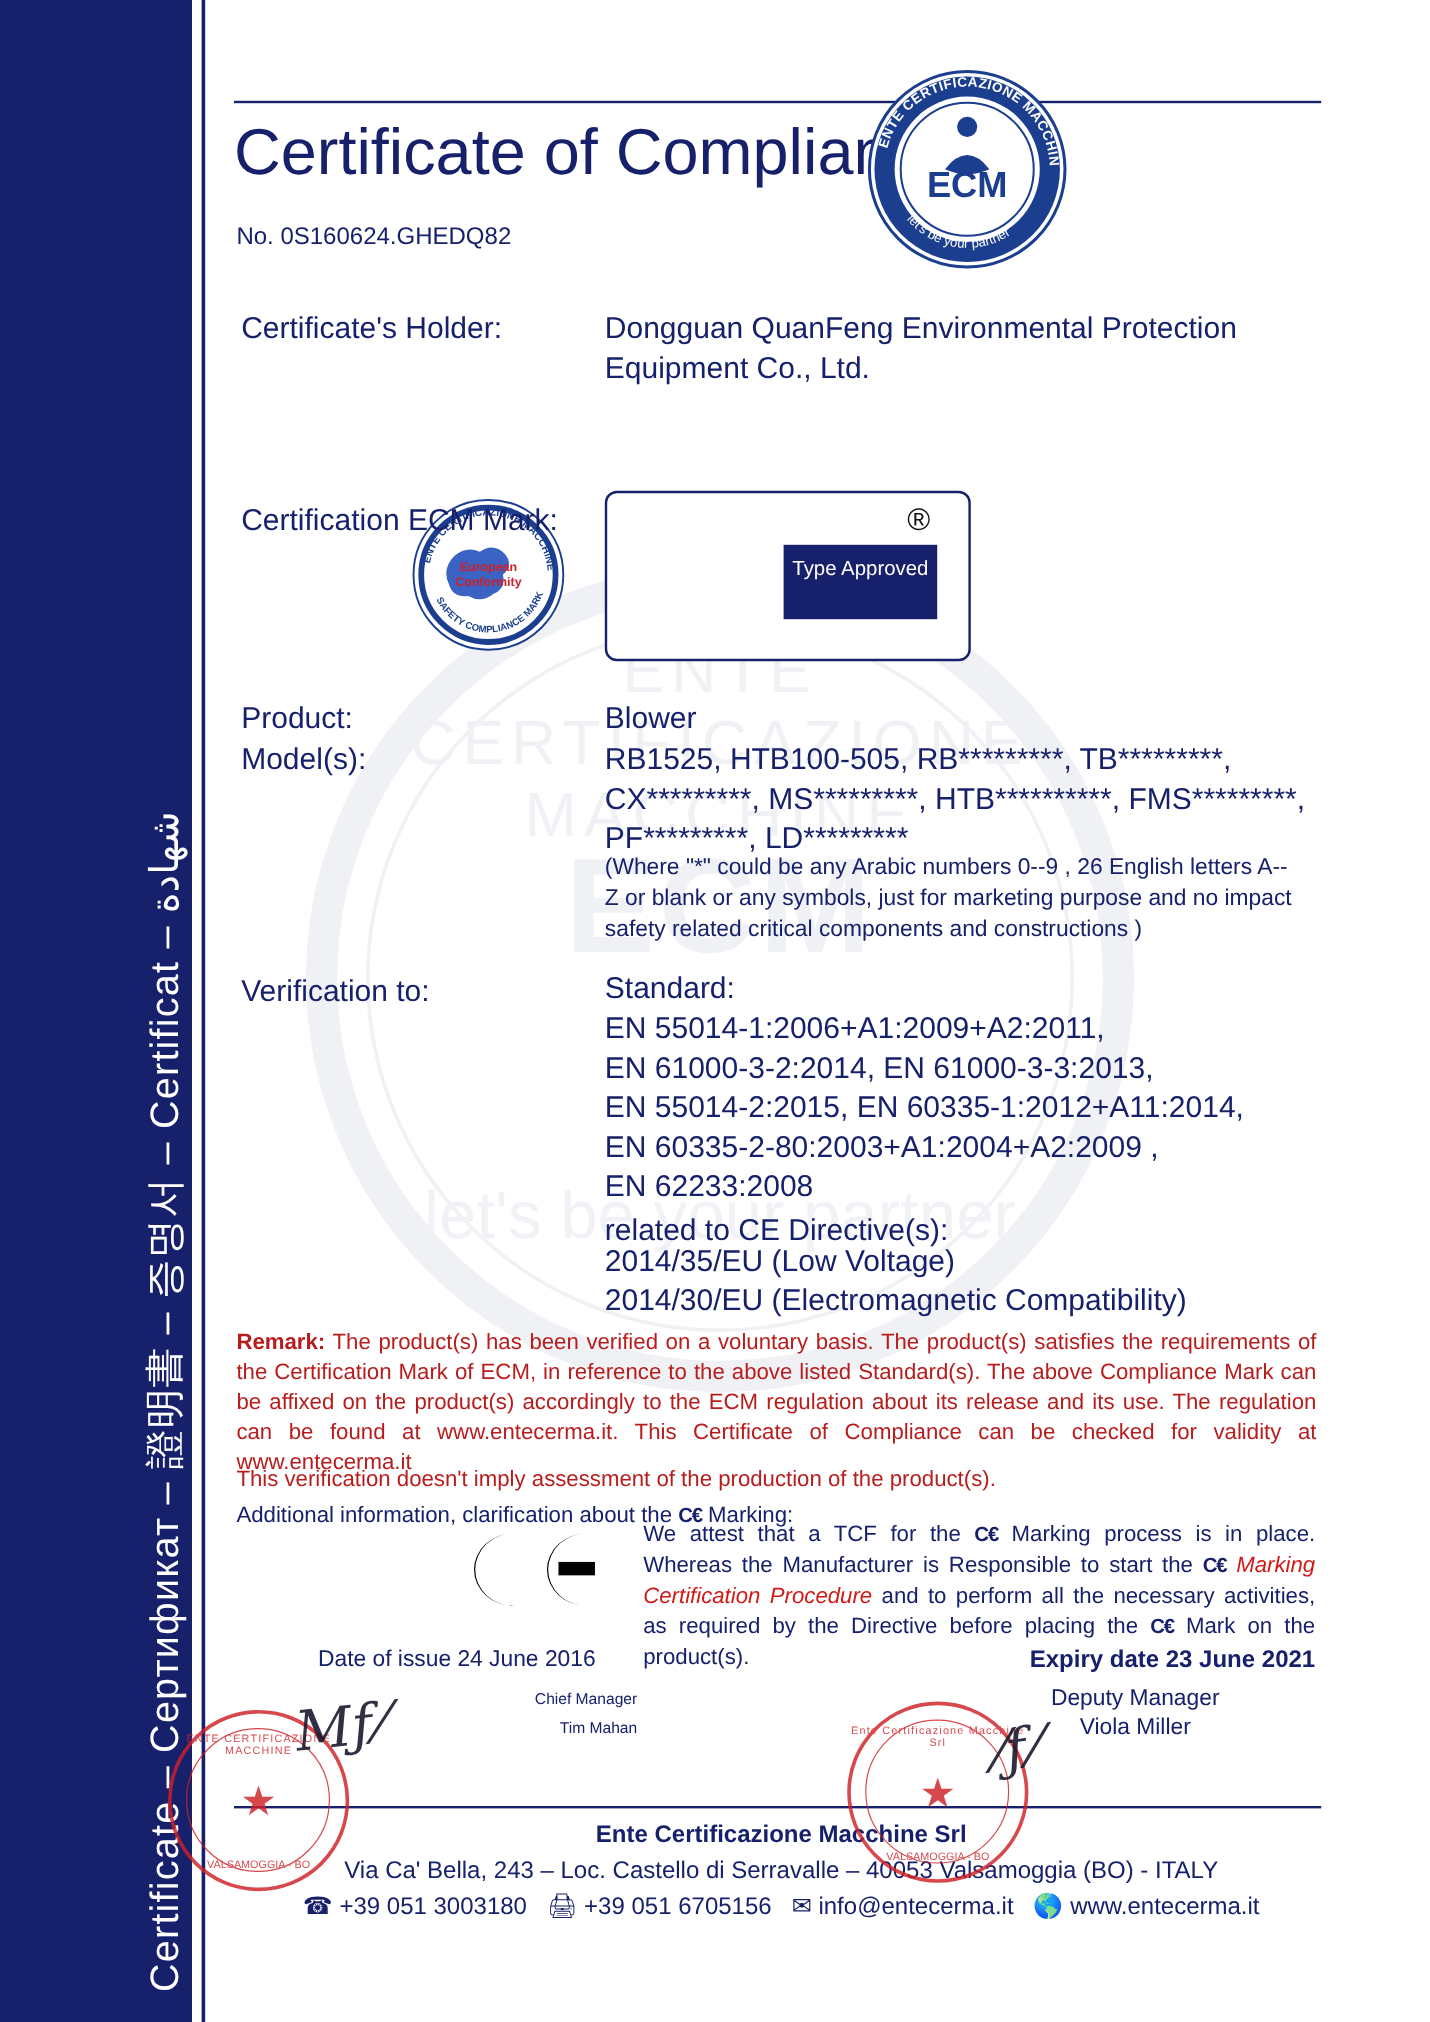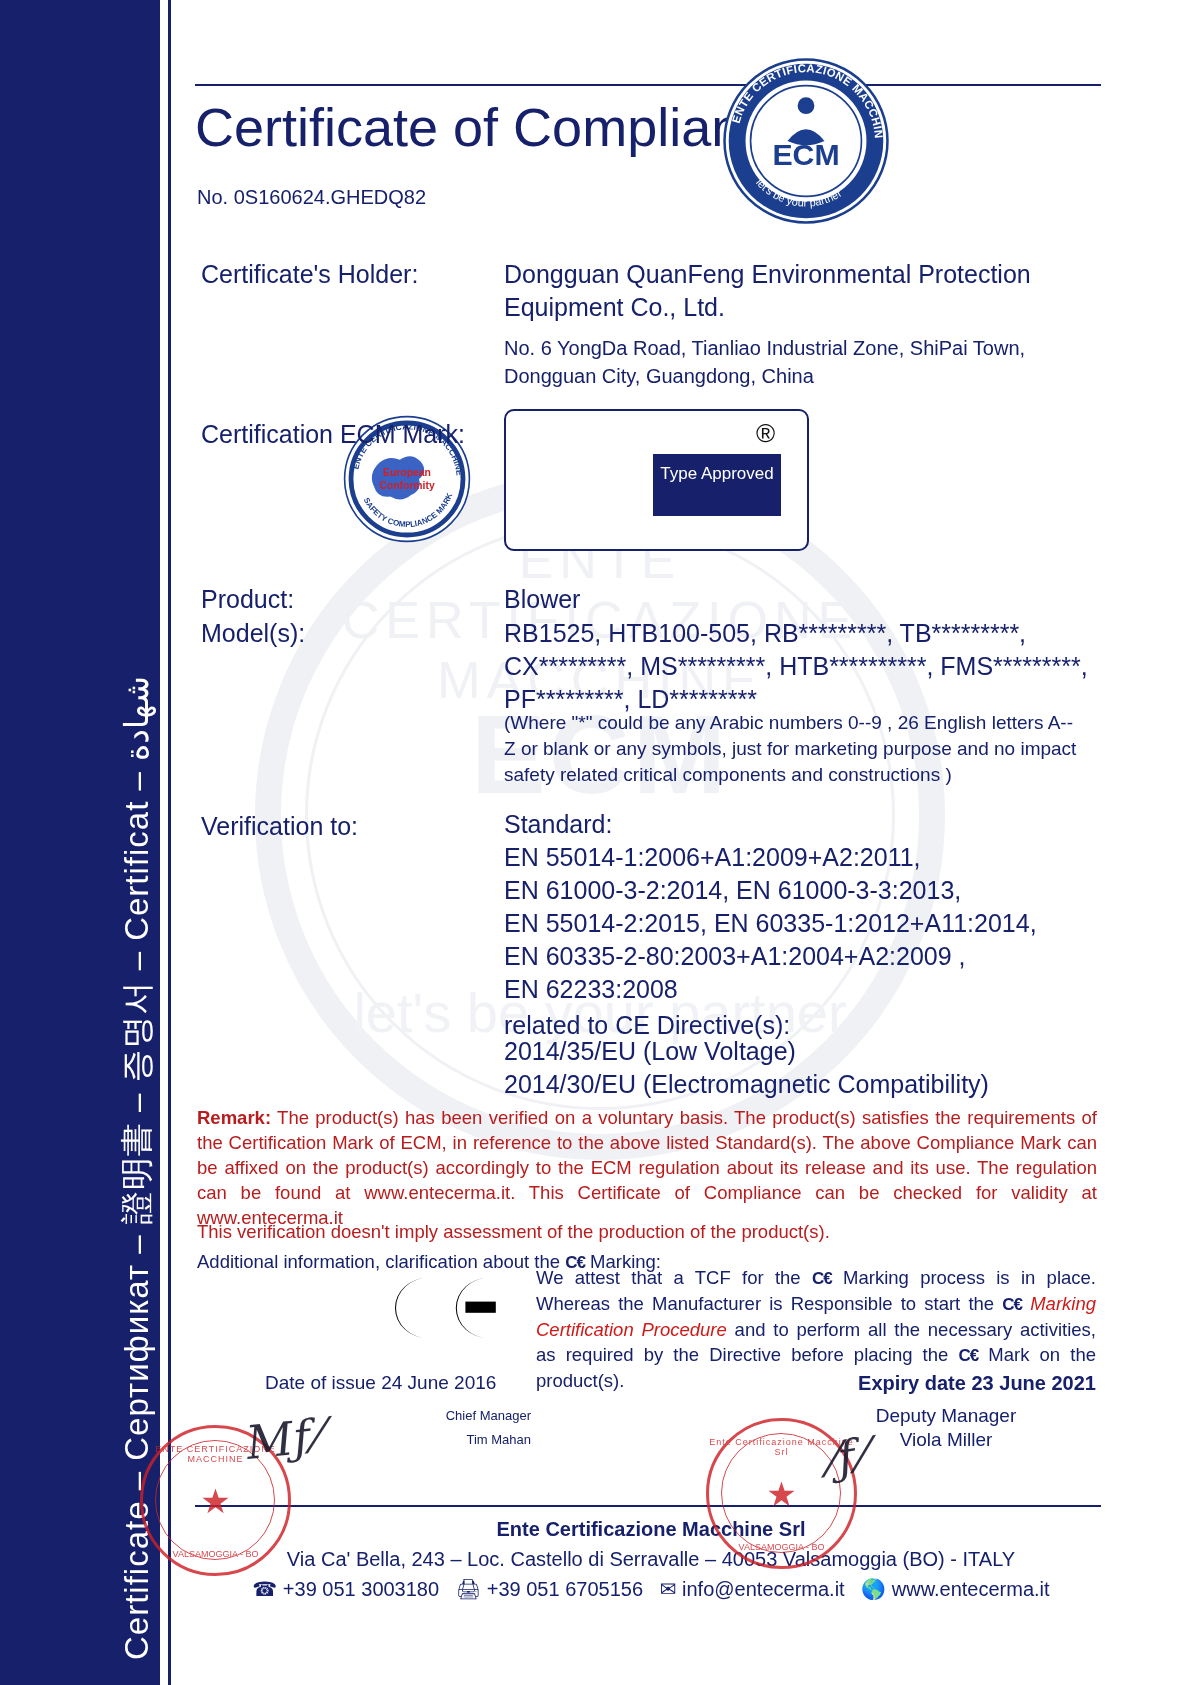--- a/index.html
+++ b/index.html
@@ -419,21 +419,20 @@
   <div class="watermark-word2">let's be your partner</div>
 
   <div class="content">
 
     <div class="top-rule"></div>
     <div class="title">Certificate of Compliance</div>
     <div class="cert-no">No. 0S160624.GHEDQ82</div>
 
     <div class="label lbl-holder">Certificate's Holder:</div>
     <div class="value val-holder-name">Dongguan QuanFeng Environmental Protection Equipment Co., Ltd.</div>
-    <div class="value val-holder-addr">No. 6 YongDa Road, Tianliao Industrial Zone, ShiPai Town, Dongguan City, Guangdong, China</div>
 
     <div class="label lbl-mark">Certification ECM Mark:</div>
 
     <div class="mark-box"></div>
     <div class="mark-reg">®</div>
     <div class="type-approved">Type Approved</div>
 
     <div class="label lbl-product">Product:</div>
     <div class="value val-product">Blower</div>
     <div class="label lbl-models">Model(s):</div>

